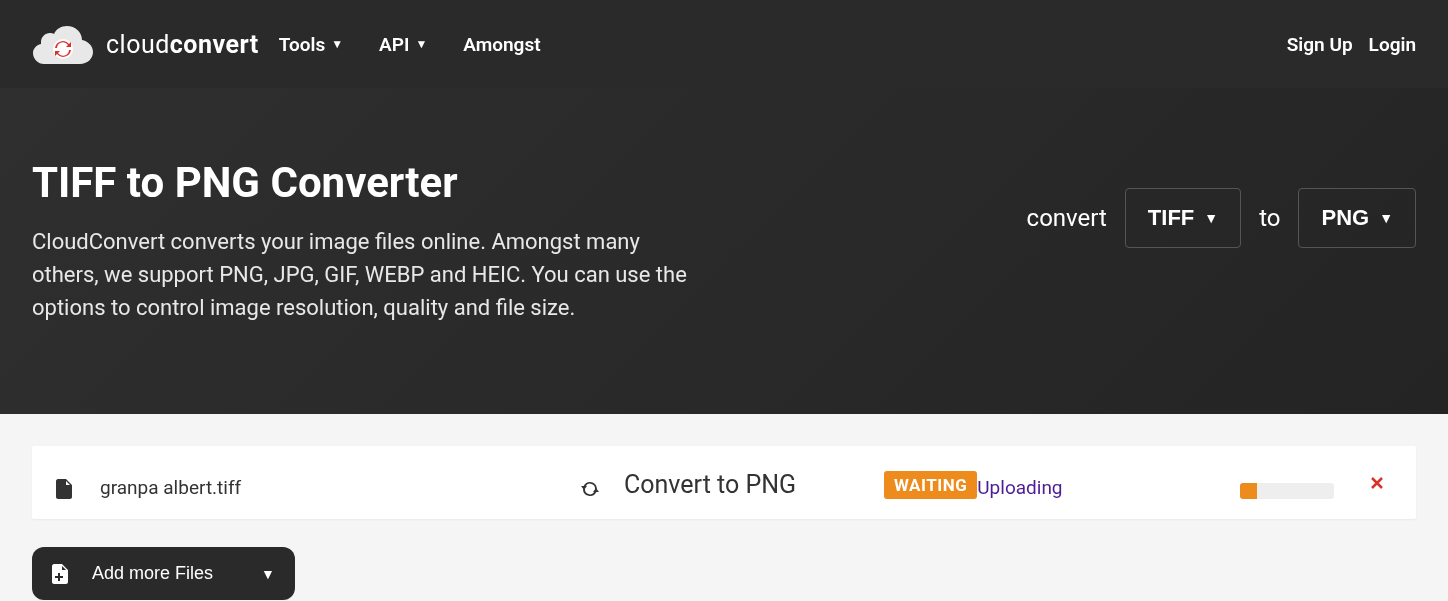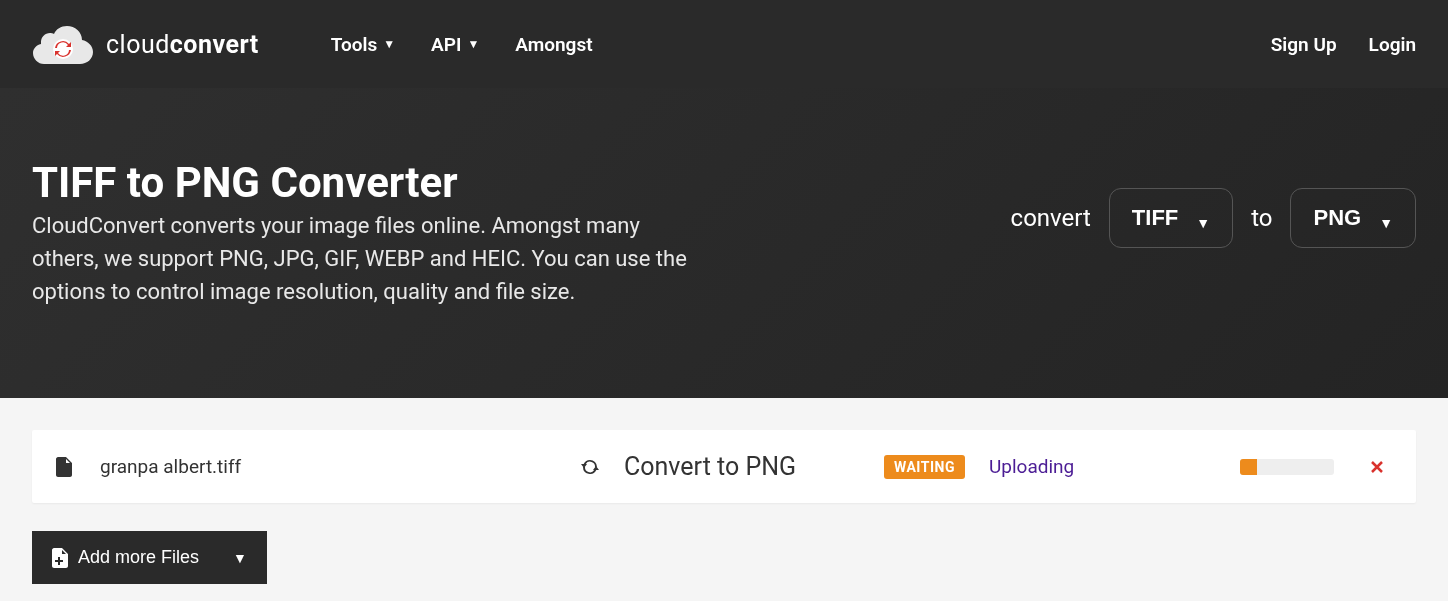--- a/index.html
+++ b/index.html
@@ -1,47 +1,47 @@
 <!DOCTYPE html>
 <html><head>
 <meta charset="utf-8">
 <style>
 *{margin:0;padding:0;box-sizing:border-box}
 body{font-family:-apple-system,BlinkMacSystemFont,"Segoe UI",Roboto,Helvetica,Arial,sans-serif;background:#f5f5f5;width:1448px}
 .header{background:#2a2a2a;height:88px;display:flex;align-items:center;padding:0 32px;justify-content:space-between}
-.header-left{display:flex;align-items:center;gap:40px}
+.header-left{display:flex;align-items:center;}
 .logo{display:flex;align-items:center;gap:12px}
 .logo-icon{width:62px;height:40px;position:relative}
 .logo-text{color:#fff;font-size:25px;letter-spacing:0.5px}
 .logo-text .bold{font-weight:700}
-.nav{display:flex;gap:36px;margin-left:32px}
+.nav{display:flex;gap:36px;margin-left:20px}
 .nav-item{color:#fff;font-size:19px;font-weight:600;cursor:pointer;display:flex;align-items:center;gap:6px}
 .nav-item .chev{font-size:12px}
-.header-right{display:flex;gap:32px}
+.header-right{display:flex;gap:16px}
 .header-right .nav-item{font-weight:600}
 .hero{background:linear-gradient(135deg,#2f2f2f 0%,#242424 100%);padding:70px 32px 90px;display:flex;justify-content:space-between;align-items:flex-start}
 .hero-left{max-width:680px}
-.hero-title{color:#fff;font-size:42px;font-weight:700;margin-bottom:2px}
+.hero-title{color:#fff;font-size:42px;font-weight:700;margin-bottom:18px}
 .hero-desc{color:#e8e8e8;font-size:22px;line-height:1.5}
 .convert-controls{display:flex;align-items:center;gap:18px;margin-top:30px}
 .convert-label{color:#fff;font-size:24px}
-.format-btn{background:transparent;border:1px solid #555;color:#fff;padding:16px 22px;font-size:22px;font-weight:600;border-radius:12px;cursor:pointer;display:flex;align-items:flex-end;gap:18px}
+.format-btn{background:transparent;border:1px solid #555;color:#fff;padding:16px 22px;font-size:22px;font-weight:600;border-radius:4px;cursor:pointer;display:flex;align-items:center;gap:10px}
 .format-btn .chev{font-size:14px}
 .file-section{padding:32px}
-.file-row{background:#fff;padding:20px 24px;display:flex;align-items:center;border-radius:2px;box-shadow:0 1px 2px rgba(0,0,0,0.05)}
+.file-row{background:#fff;padding:20px 24px;display:flex;align-items:flex-end;border-radius:2px;box-shadow:0 1px 2px rgba(0,0,0,0.05)}
 .file-icon{width:16px;height:20px;margin-right:28px}
 .file-name{font-size:19px;color:#333;flex:0 0 480px}
 .action-icon{width:20px;height:20px;margin-right:24px}
 .action-text{font-size:25px;color:#333;flex:0 0 260px}
-.status-badge{background:#ed8b1c;color:#fff;font-size:14px;font-weight:700;padding:4px 10px;border-radius:3px;letter-spacing:0.5px;margin-right:24px}
+.status-badge{background:#ed8b1c;color:#fff;font-size:17px;font-weight:700;padding:4px 10px;border-radius:3px;letter-spacing:0.5px;margin-right:0}
 .status-text{font-size:19px;color:#4c1d95;flex:1}
 .progress-bar{width:94px;height:16px;background:#eee;border-radius:3px;overflow:hidden;margin-right:28px}
 .progress-fill{height:100%;background:#ed8b1c;width:18%}
 .remove-btn{color:#d9322d;font-size:22px;font-weight:700;cursor:pointer;padding:4px 8px}
-.add-more-btn{background:#2a2a2a;color:#fff;border:none;padding:16px 20px;font-size:18px;border-radius:0;cursor:pointer;display:flex;align-items:center;gap:10px;margin-top:28px}
+.add-more-btn{background:#2a2a2a;color:#fff;border:none;padding:16px 20px;font-size:18px;border-radius:12px;cursor:pointer;display:flex;align-items:center;gap:24px;margin-top:28px}
 .add-more-btn .chev{margin-left:24px;font-size:14px}
 .plus-file-icon{width:16px;height:20px}
 </style>
 </head>
 <body>
 
 <div class="header">
   <div class="header-left">
     <div class="logo">
       <div class="logo-icon">

